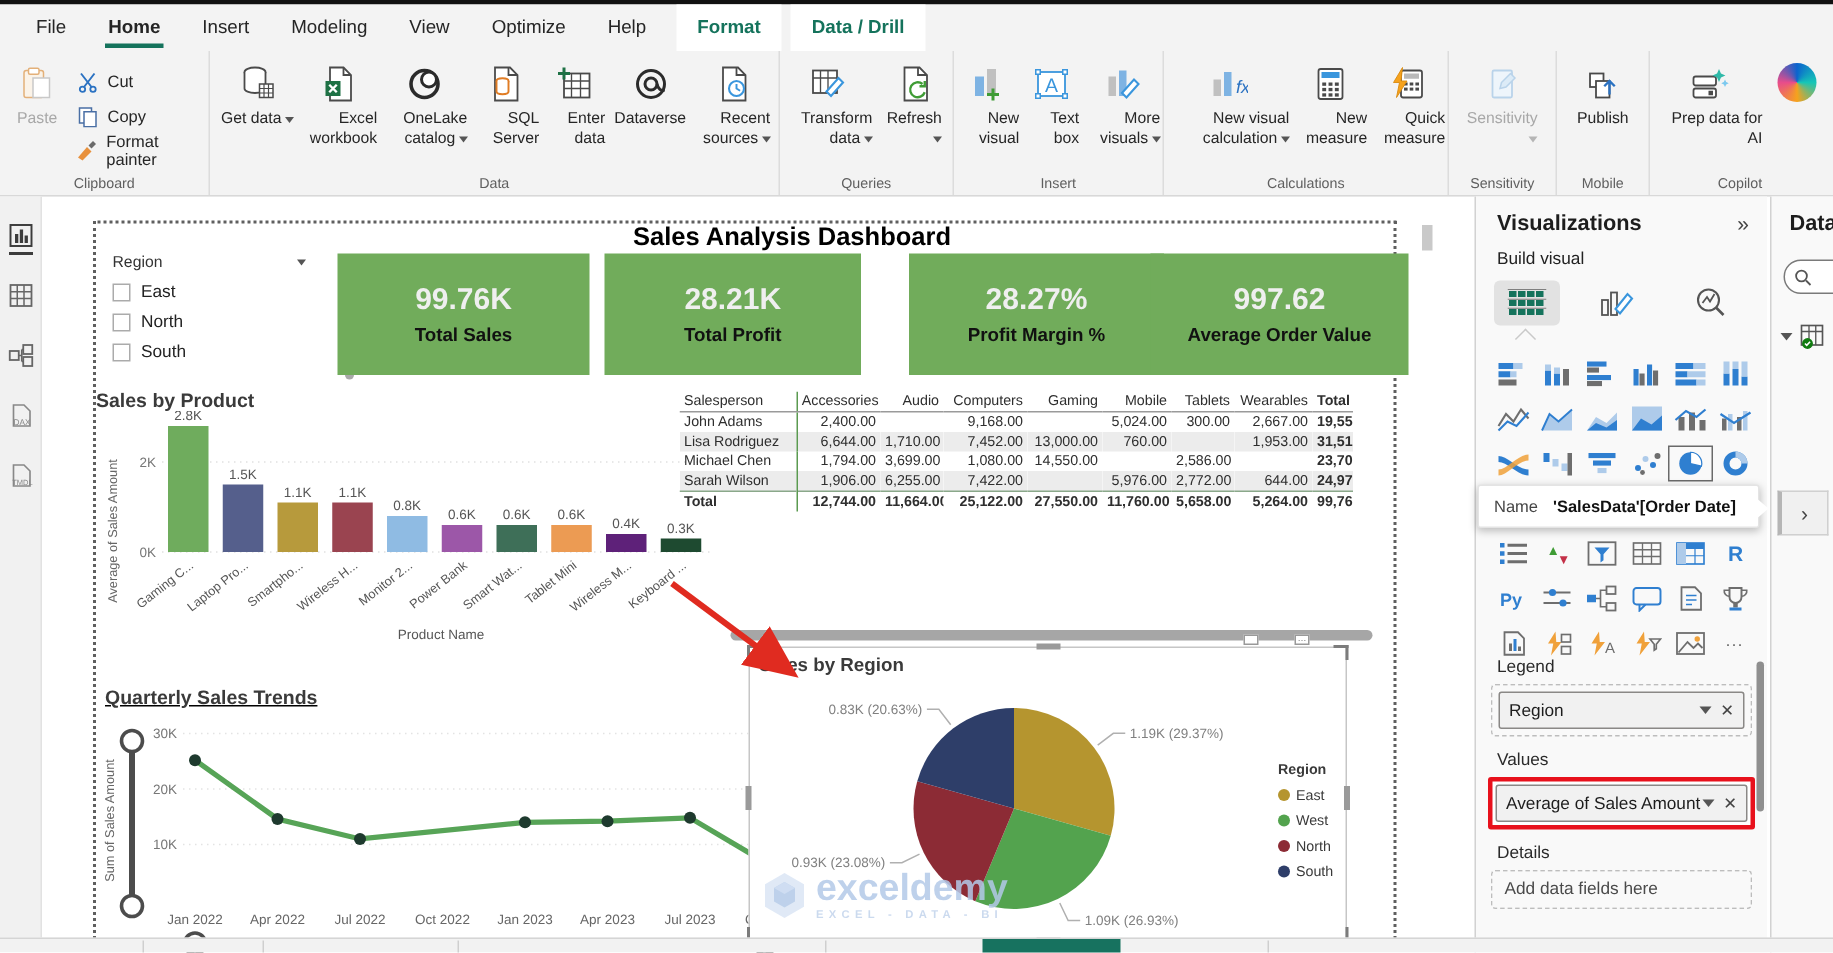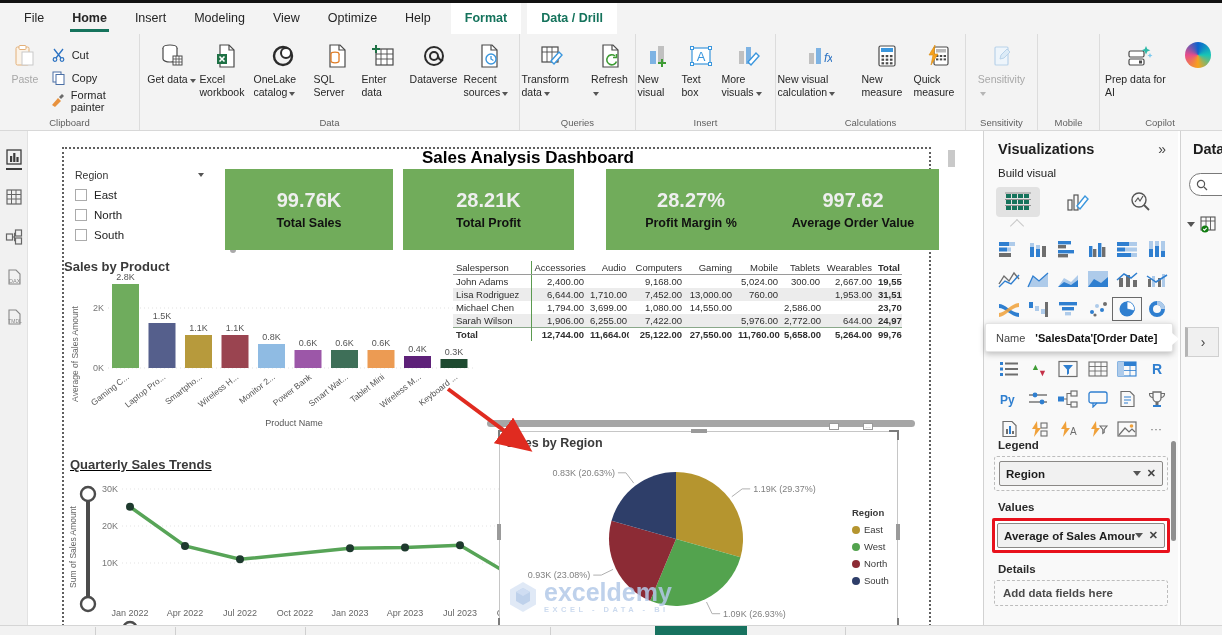--- a/index.html
+++ b/index.html
@@ -14,21 +14,21 @@
   .tab.active { font-weight:bold; }
   .tab.active::after { content:""; position:absolute; left:12px; right:12px; bottom:2px; height:3px; background:#15735c; }
   .tab.ctx { background:#fff; color:#15735c; font-weight:bold; margin-left:6px; }
 
   
   #ribbon { left:0; top:34px; width:1222px; height:97px; background:#f3f3f3; border-bottom:1px solid #d8d8d8; display:flex; }
   .rgroup { position:relative; height:96px; border-right:1px solid #dcdcdc; padding-top:4px; }
   .rgroup-label { position:absolute; bottom:2px; left:0; right:0; text-align:center; font-size:9.5px; color:#5f5f5f; }
   .rbody { display:flex; align-items:flex-start; justify-content:center; height:78px; }
   .bigbtn { width:52px; display:flex; flex-direction:column; align-items:center; padding-top:4px; cursor:pointer; }
-  .bigbtn .lbl { font-size:10.5px; color:#262626; text-align:left; line-height:1.2; margin-top:3px; }
+  .bigbtn .lbl { font-size:10.5px; color:#262626; text-align:right; line-height:1.2; margin-top:3px; }
   .bigbtn.disabled .lbl { color:#a8a8a8; }
   .smallbtn { display:flex; align-items:center; gap:5px; font-size:11px; color:#262626; height:21px; cursor:pointer; }
   .ric { width:28px; height:28px; display:flex; align-items:center; justify-content:center; }
   .ric-sm { width:17px; height:17px; display:flex; align-items:center; justify-content:center; }
   .dd { width:0; height:0; border-left:3.5px solid transparent; border-right:3.5px solid transparent; border-top:4px solid #555; display:inline-block; margin-left:2px; }
   .bigbtn.disabled .dd { border-top-color:#b5b5b5; }
 
   
   #viewrail { left:0; top:131px; width:28px; height:494px; background:#f1f1f1; border-right:1px solid #e2e2e2; }
   .rail-ic { position:absolute; left:5px; width:18px; height:18px; color:#555; }
@@ -393,20 +393,32 @@
                 <path d="M12 12 l6-6 3 3-6 6 -4 1 Z" fill="#dcebf7" stroke="#b9d3ea"></path>
               </svg>
             </span>
           <span class="lbl"><span>Sensitivity</span><br><span class="dd"></span></span>
         </div>
       </div>
       <div class="rgroup-label">Sensitivity</div>
     </div>
 
     <div class="rgroup" style="width:62px;">
+      <div class="rbody">
+        <div class="bigbtn" style="width:50px;">
+          <span class="ric">
+              <svg width="26" height="26" viewBox="0 0 26 26">
+                <rect x="4" y="6" width="9" height="9" fill="#fff" stroke="#4a4a4a" stroke-width="1.2"></rect>
+                <rect x="8" y="11" width="9" height="11" fill="#fff" stroke="#4a4a4a" stroke-width="1.2"></rect>
+                <path d="M17 20 v-9 M13.5 14.5 L17 11 l3.5 3.5" fill="none" stroke="#2b72c2" stroke-width="1.6"></path>
+              </svg>
+            </span>
+          <span class="lbl">Publish</span>
+        </div>
+      </div>
       <div class="rgroup-label">Mobile</div>
     </div>
 
     <div class="rgroup" style="width:120px; border-right:none;">
       <div class="rbody" style="gap:6px;">
         <div class="bigbtn" style="width:70px;">
           <span class="ric">
               <svg width="26" height="26" viewBox="0 0 26 26">
                 <rect x="2" y="8" width="15" height="6" rx="1.5" fill="#fff" stroke="#4a4a4a" stroke-width="1.2"></rect>
                 <rect x="2" y="16" width="15" height="6" rx="1.5" fill="#fff" stroke="#4a4a4a" stroke-width="1.2"></rect>
@@ -1020,21 +1032,21 @@
           <div class="icell">
             <svg width="22" height="18" viewBox="0 0 22 18">
               <text x="4" y="13" font-size="12" fill="#6e6e6e">···</text>
             </svg>
           </div>
         </div>
       </div>
     <div id="viz-scroll"></div>
 
     <div class="abs" style="left:983px;"></div>
-    <div style="position:absolute; left:0; top:308px; width:100%;font-weight:bold;">
+    <div style="position:absolute; left:0; top:308px; width:100%;">
       <div class="well-label">Legend</div>
       <div class="well">
         <div class="pill">
           <span class="grow">Region</span>
           <span class="chv"></span>
           <span class="x">✕</span>
         </div>
       </div>
       <div class="well-label">Values</div>
       <div id="values-well">

